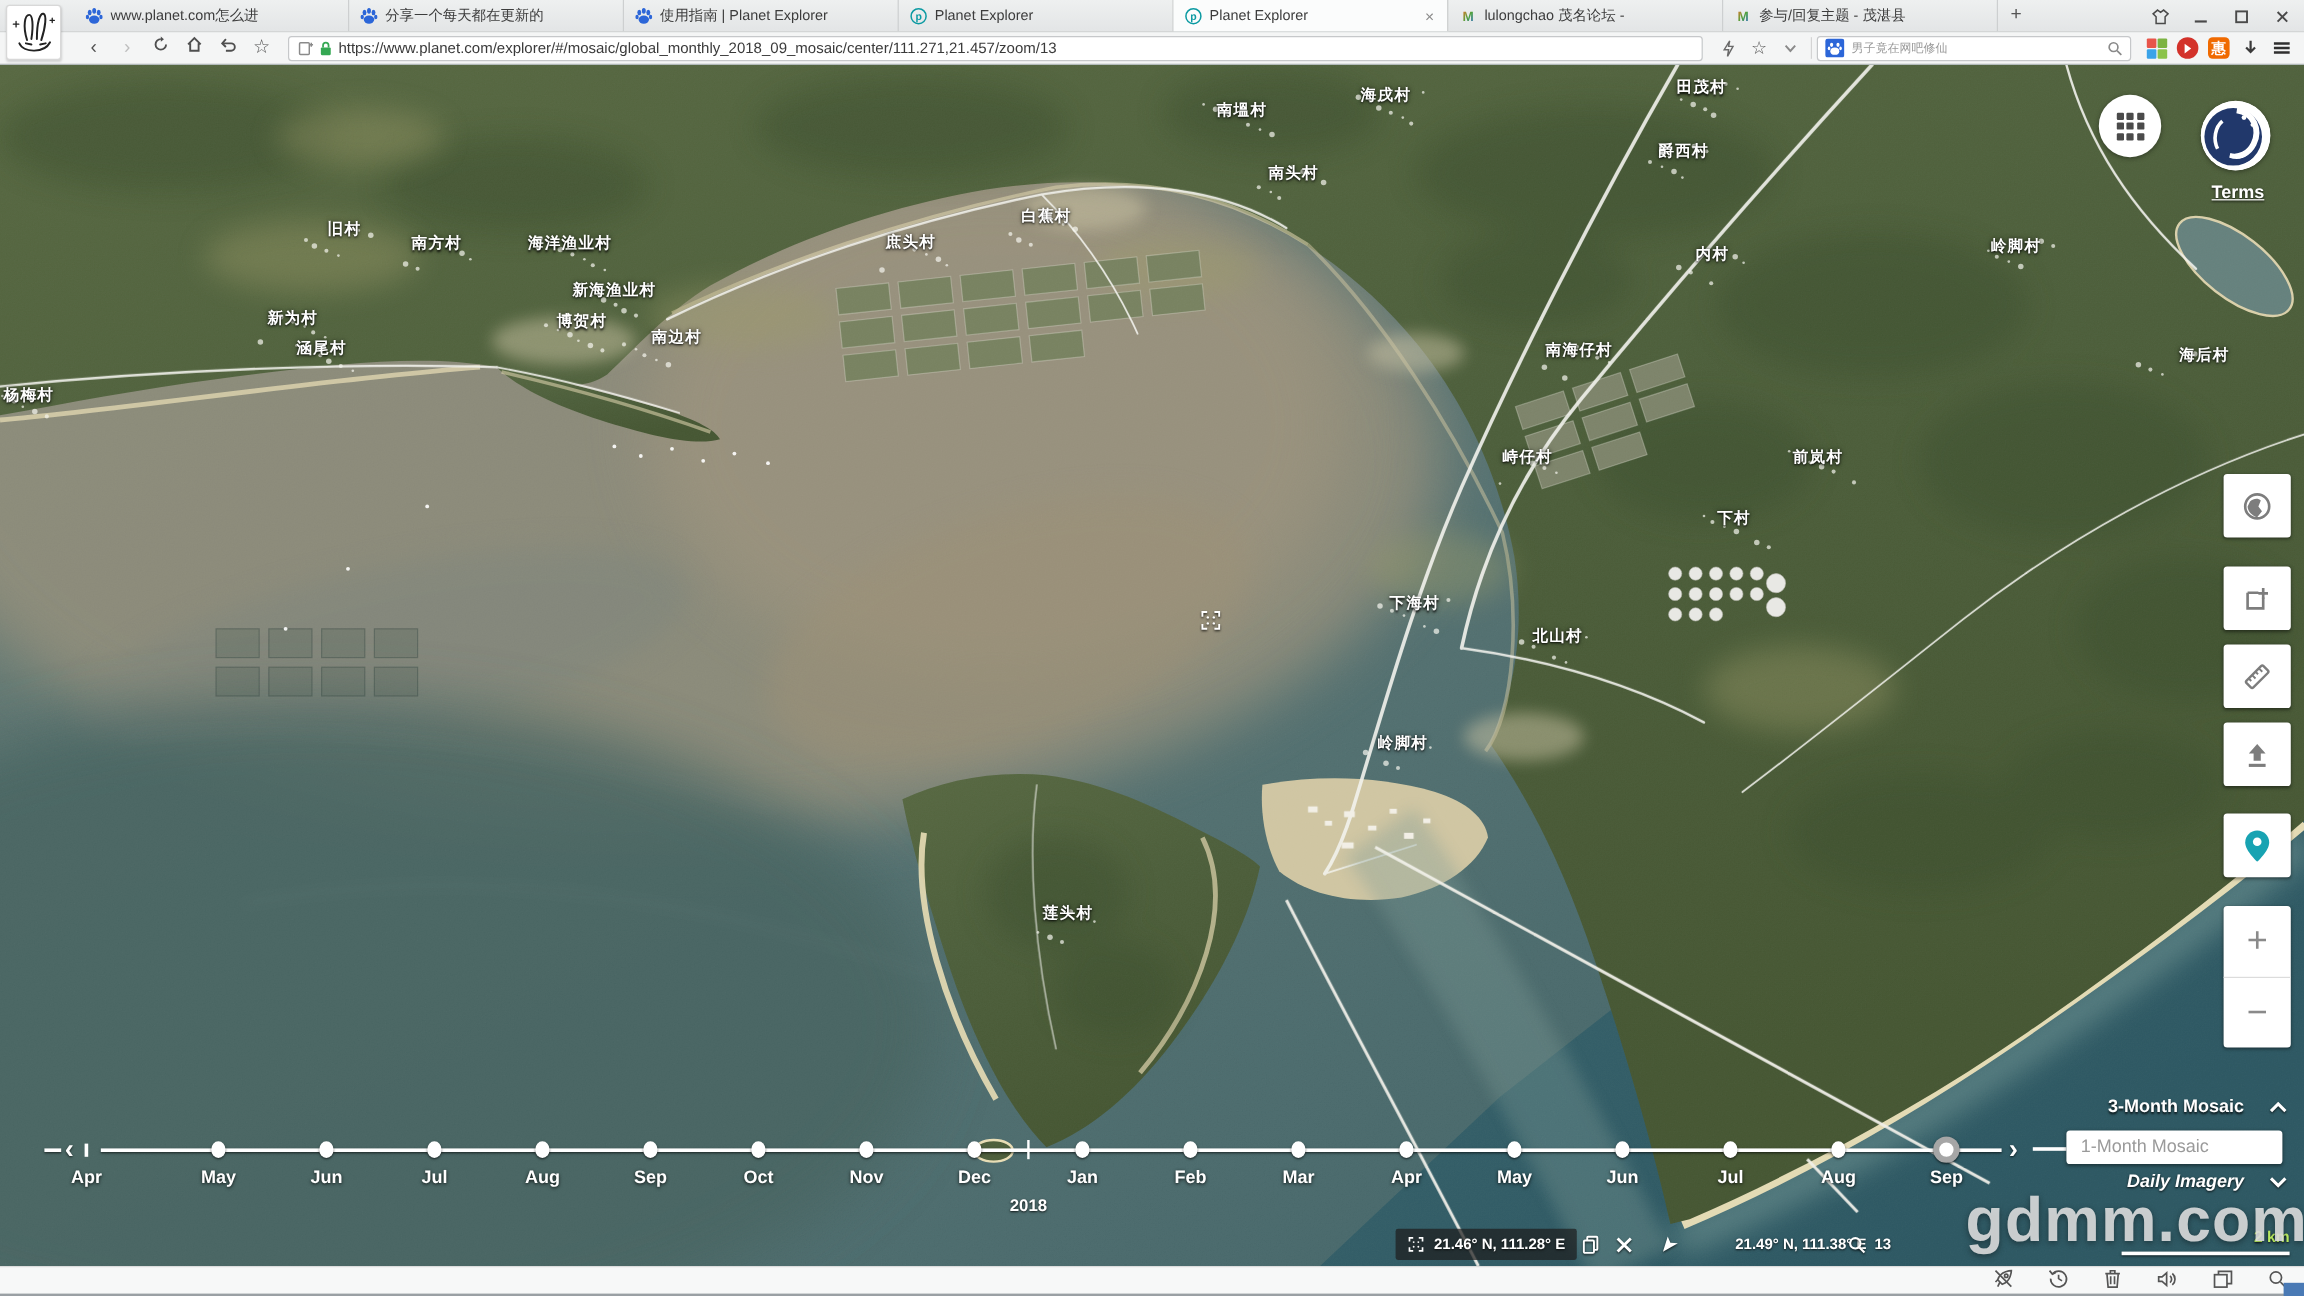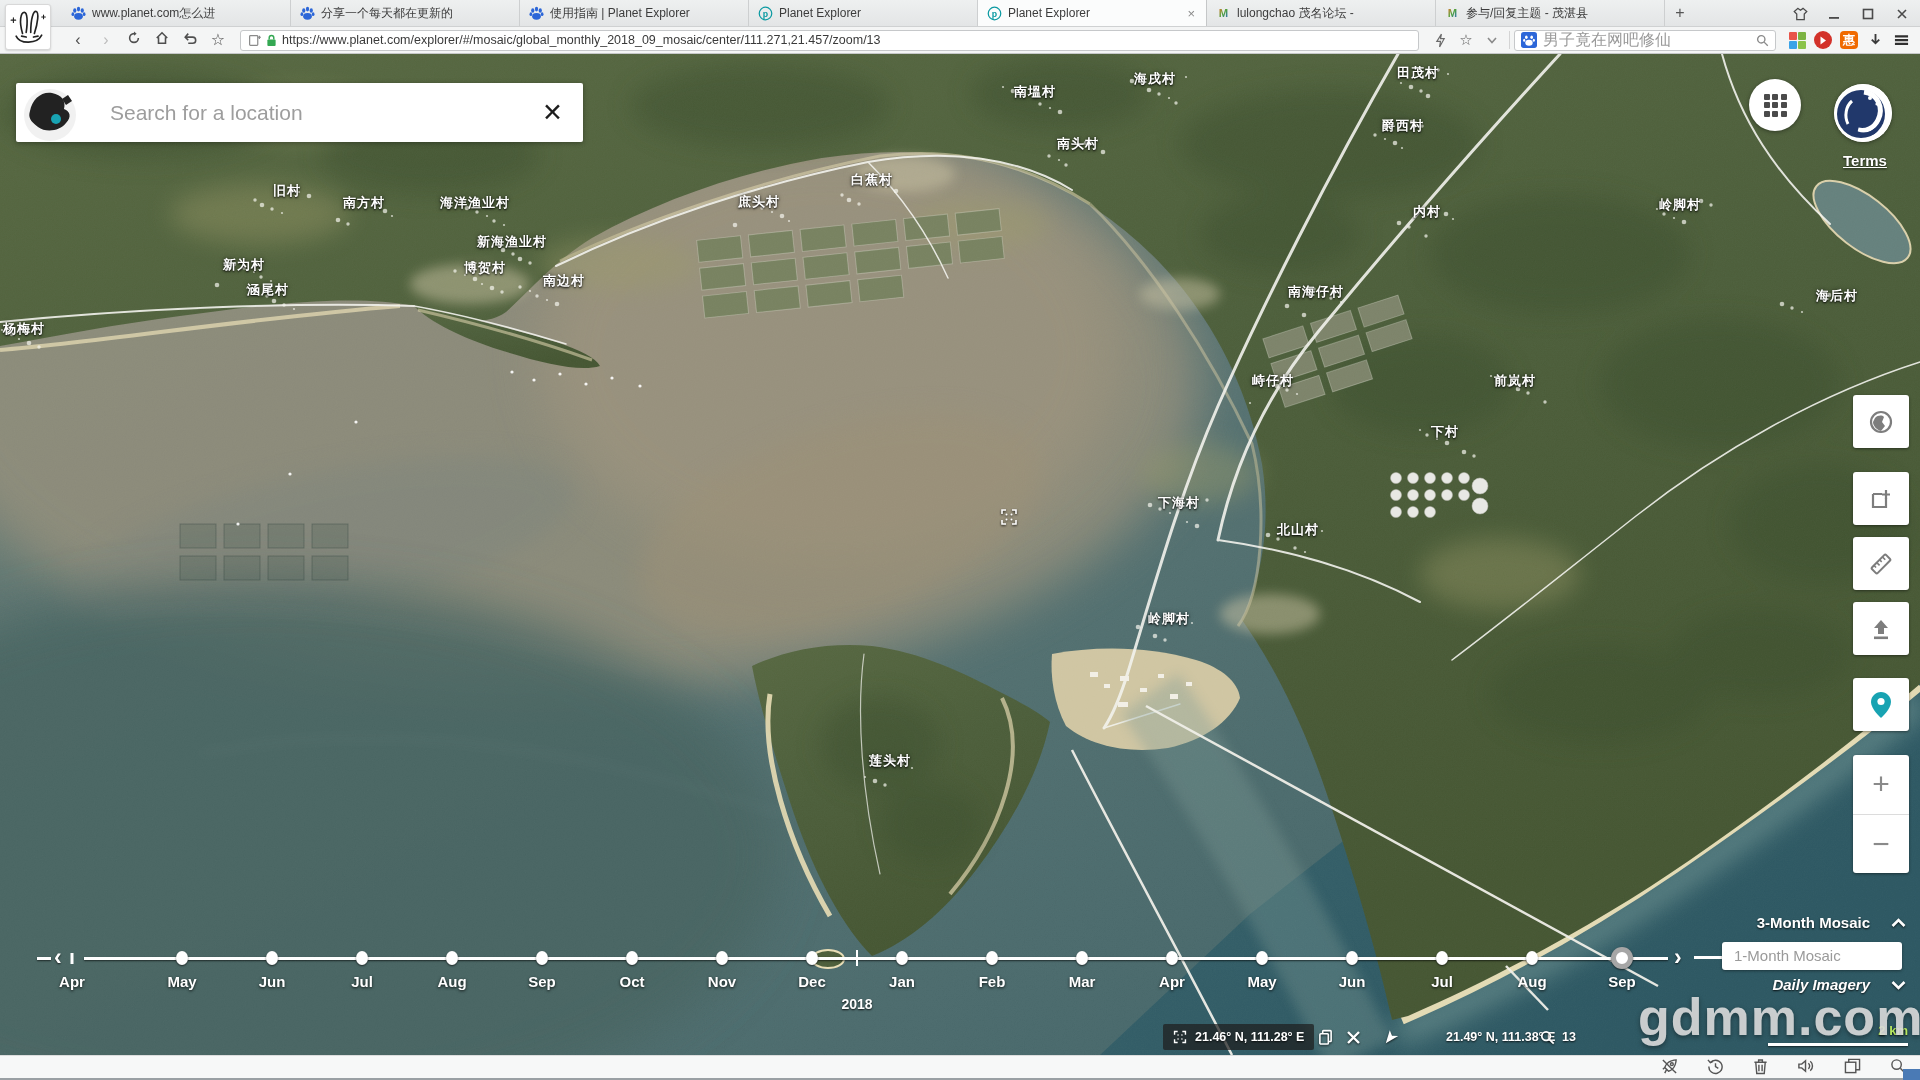--- a/index.html
+++ b/index.html
@@ -25,21 +25,21 @@
 
   #navbar{position:absolute;left:0;top:27px;width:1920px;height:27px;background:#f4f5f5;
     border-bottom:1px solid #c6c8c9;display:flex;align-items:center;padding-left:64px;}
   .navic{width:28px;text-align:center;font-size:16px;color:#4f4f4f;flex:none;line-height:26px;}
   .navic.dim{color:#bdbdbd;}
   #urlbox{flex:1;height:21px;background:#fff;border:1px solid #c6c8ca;border-radius:3px;
     display:flex;align-items:center;margin:0 8px;padding:0 7px;gap:5px;min-width:0;}
   #urltext{font-size:12.5px;color:#3a3a3a;white-space:nowrap;overflow:hidden;flex:1;}
   #navsearch{width:262px;height:21px;background:#fff;border:1px solid #c6c8ca;border-radius:3px;
     display:flex;align-items:center;gap:6px;padding:0 6px;margin-right:8px;flex:none;}
-  #navsearch .q{flex:1;font-size:16px;color:#9a9a9a;white-space:nowrap;overflow:hidden;}
+  #navsearch .q{flex:1;font-size:10px;color:#9a9a9a;white-space:nowrap;overflow:hidden;}
   .navbtn{width:26px;flex:none;display:flex;align-items:center;justify-content:center;height:26px;}
   #grid4{display:grid;grid-template-columns:8px 8px;grid-template-rows:8px 8px;gap:1px;}
   #grid4 span{border-radius:1px;}
   #icon-hui{width:18px;height:18px;border-radius:4px;background:#f06a00;color:#fff;font-size:12px;
     line-height:18px;text-align:center;font-weight:bold;}
   #icon-play{width:18px;height:18px;border-radius:50%;background:#d3322a;display:flex;align-items:center;justify-content:center;}
   .vsep{width:1px;height:18px;background:#d4d4d4;margin:0 4px;flex:none;}
 
   
   #map{position:absolute;left:0;top:54px;width:1920px;height:1001px;overflow:hidden;background:#53706e;}
@@ -752,32 +752,20 @@
       </g>
       <g fill="#fff">
           <circle cx="6.5" cy="6.5" r="1"></circle>
           <circle cx="11.5" cy="6.5" r="1"></circle>
           <circle cx="6.5" cy="11.5" r="1"></circle>
           <circle cx="11.5" cy="11.5" r="1"></circle>
         </g>
     </svg>
   </span>
 
-  <div id="search-card">
-    <div id="search-thumb">
-      <svg width="62" height="56" viewBox="0 0 62 56">
-        <circle cx="28" cy="30" r="26" fill="#f1f1f1"></circle>
-        <path d="M8,26 C10,14 20,6 30,8 C40,10 44,16 42,24 C48,26 50,32 44,38 C38,46 24,48 16,42 C8,36 6,32 8,26 Z" fill="#222"></path>
-        <path d="M40,14 L46,10 L50,16 L44,20 Z" fill="#222"></path>
-        <circle cx="34" cy="34" r="5" fill="#18a3b2"></circle>
-      </svg>
-    </div>
-    <div class="ph">Search for a location</div>
-    <div class="x">✕</div>
-  </div>
 
   <div id="apps-btn" class="circle-btn">
     <span id="apps-grid">
         <span></span>
         <span></span>
         <span></span>
         <span></span>
         <span></span>
         <span></span>
         <span></span>

